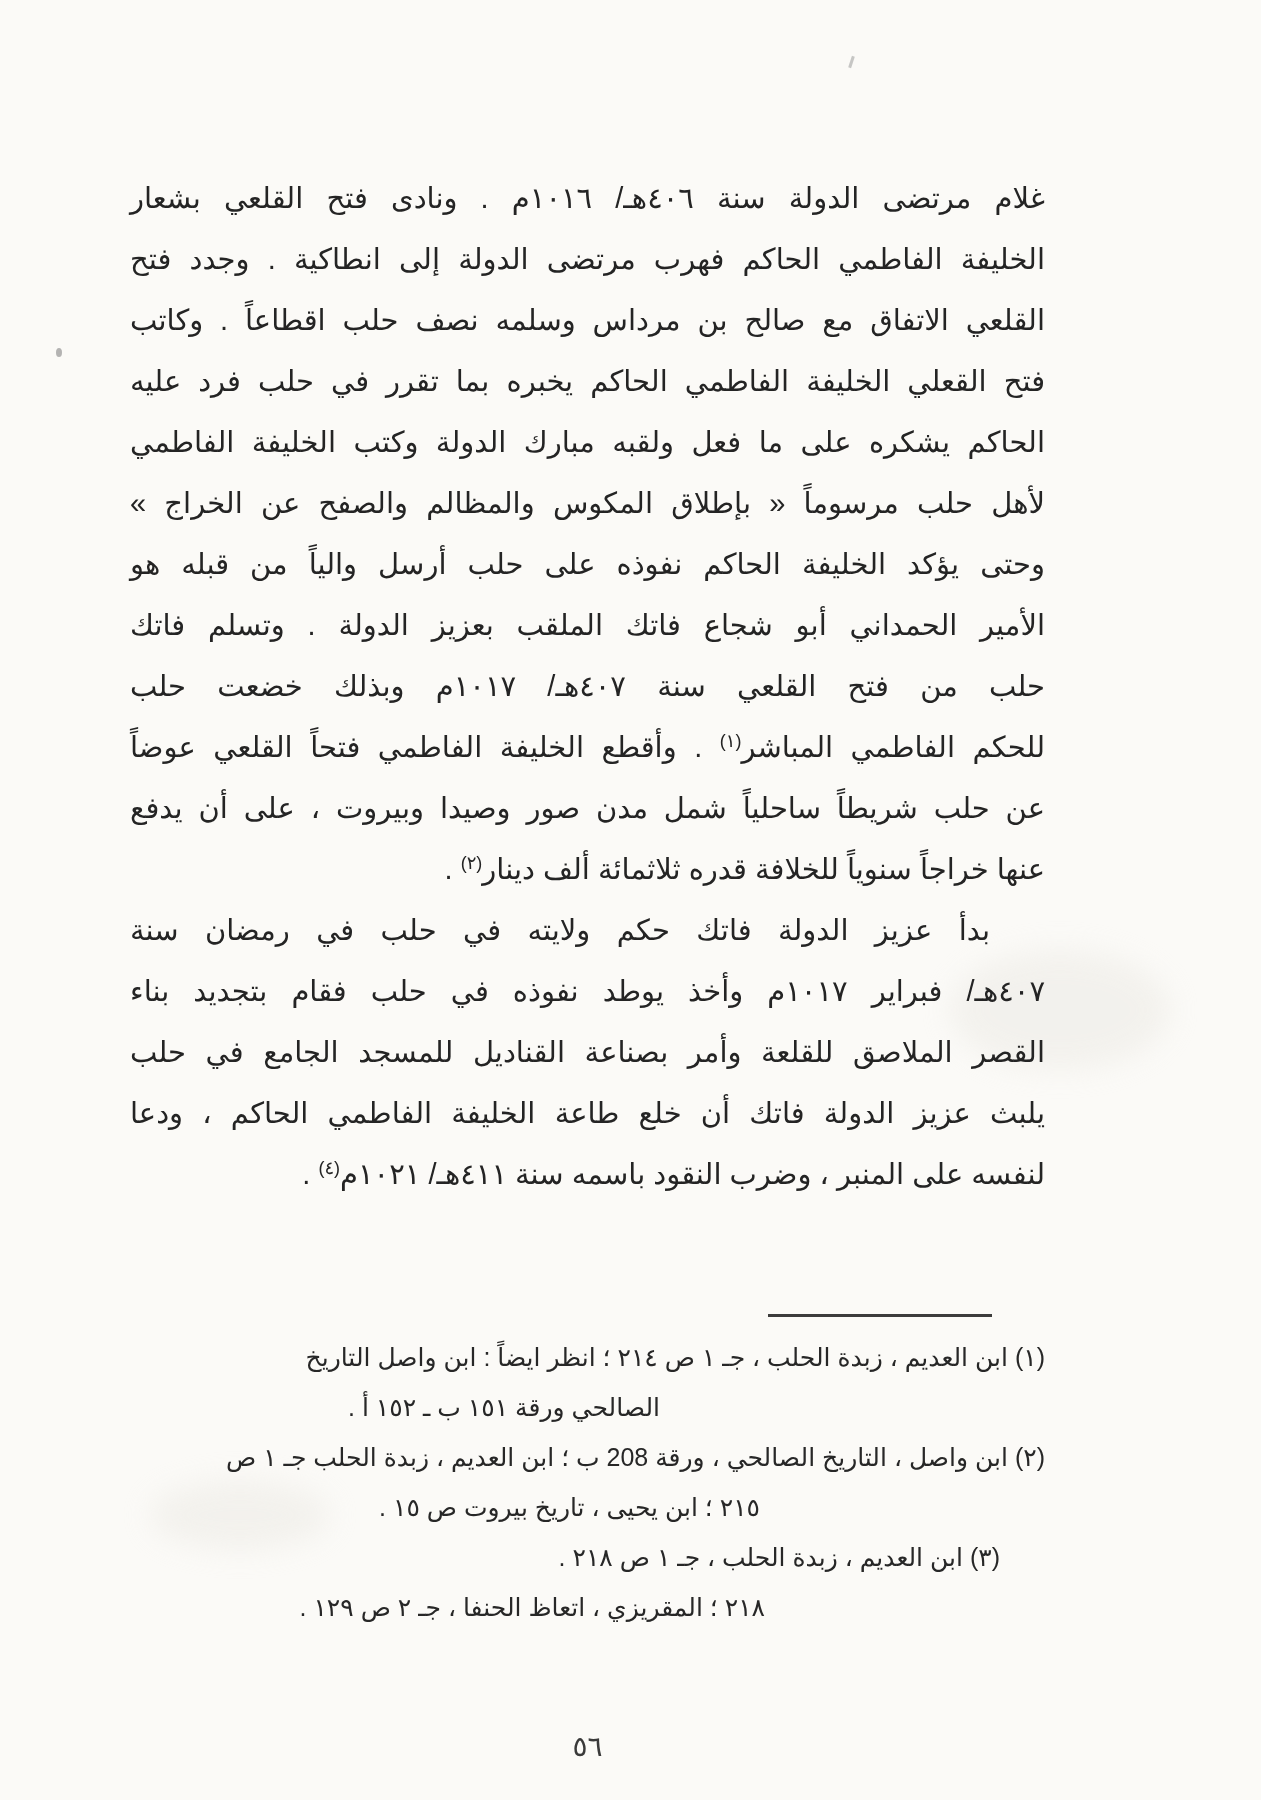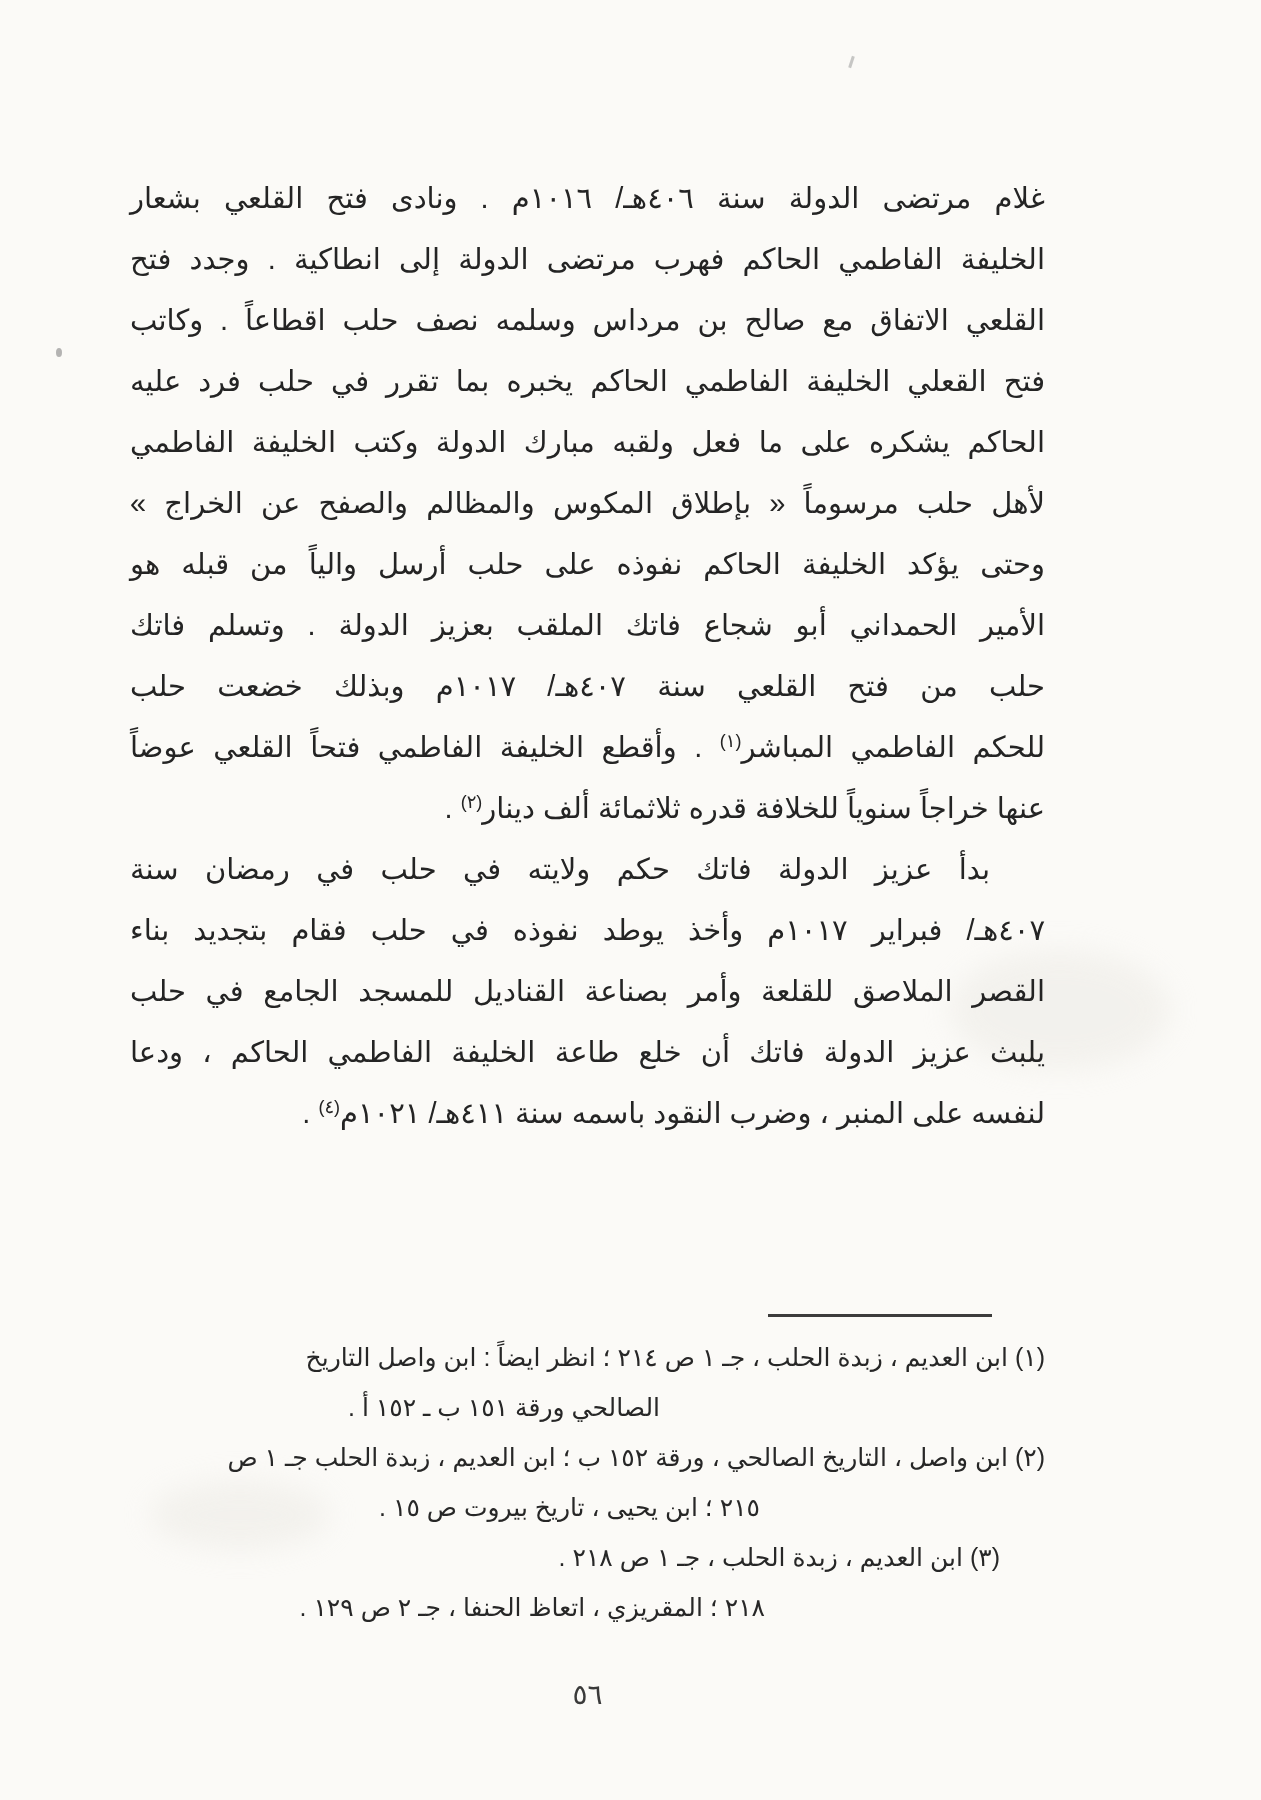--- a/index.html
+++ b/index.html
@@ -88,21 +88,21 @@
     direction: rtl;
     unicode-bidi: embed;
     font-size: 25px;
     line-height: 50px;
     text-align: right;
     color: #272727;
   }
 
   .page-number {
     position: absolute;
-    top: 1678px;
+    top: 1730px;
     left: 130px;
     width: 915px;
     text-align: center;
     direction: rtl;
     font-size: 28px;
     color: #3a3a3a;
     letter-spacing: 2px;
   }
 </style>
 </head>
@@ -119,34 +119,35 @@
     <div class="line">غلام مرتضى الدولة سنة ٤٠٦هـ/ ١٠١٦م . ونادى فتح القلعي بشعار</div>
     <div class="line">الخليفة الفاطمي الحاكم فهرب مرتضى الدولة إلى انطاكية . وجدد فتح</div>
     <div class="line">القلعي الاتفاق مع صالح بن مرداس وسلمه نصف حلب اقطاعاً . وكاتب</div>
     <div class="line">فتح القعلي الخليفة الفاطمي الحاكم يخبره بما تقرر في حلب فرد عليه</div>
     <div class="line">الحاكم يشكره على ما فعل ولقبه مبارك الدولة وكتب الخليفة الفاطمي</div>
     <div class="line">لأهل حلب مرسوماً « بإطلاق المكوس والمظالم والصفح عن الخراج »</div>
     <div class="line">وحتى يؤكد الخليفة الحاكم نفوذه على حلب أرسل والياً من قبله هو</div>
     <div class="line">الأمير الحمداني أبو شجاع فاتك الملقب بعزيز الدولة . وتسلم فاتك</div>
     <div class="line">حلب من فتح القلعي سنة ٤٠٧هـ/ ١٠١٧م وبذلك خضعت حلب</div>
     <div class="line">للحكم الفاطمي المباشر<sup>(١)</sup> . وأقطع الخليفة الفاطمي فتحاً القلعي عوضاً</div>
+    <div class="line">عن حلب شريطاً ساحلياً شمل مدن صور وصيدا وبيروت ، على أن يدفع</div>
     <div class="line end">عنها خراجاً سنوياً للخلافة قدره ثلاثمائة ألف دينار<sup>(٢)</sup> .</div>
     <div class="line indent">بدأ عزيز الدولة فاتك حكم ولايته في حلب في رمضان سنة</div>
     <div class="line">٤٠٧هـ/ فبراير ١٠١٧م وأخذ يوطد نفوذه في حلب فقام بتجديد بناء</div>
     <div class="line">القصر الملاصق للقلعة وأمر بصناعة القناديل للمسجد الجامع في حلب</div>
     <div class="line">يلبث عزيز الدولة فاتك أن خلع طاعة الخليفة الفاطمي الحاكم ، ودعا</div>
     <div class="line end">لنفسه على المنبر ، وضرب النقود باسمه سنة ٤١١هـ/ ١٠٢١م<sup>(٤)</sup> .</div>
   </main>
 
   <div class="footnote-rule"></div>
 
   <section class="footnotes">
     <div class="fn-line">(١) ابن العديم ، زبدة الحلب ، جـ ١ ص ٢١٤ ؛ انظر ايضاً : ابن واصل التاريخ</div>
     <div class="fn-line" style="margin-right: 385px; text-align: right;">الصالحي ورقة ١٥١ ب ـ ١٥٢ أ .</div>
-    <div class="fn-line">(٢) ابن واصل ، التاريخ الصالحي ، ورقة ١٥٢ ب ؛ ابن العديم ، زبدة الحلب جـ ١ ص</div>
+    <div class="fn-line">(٢) ابن واصل ، التاريخ الصالحي ، ورقة 208 ب ؛ ابن العديم ، زبدة الحلب جـ ١ ص</div>
     <div class="fn-line" style="margin-right: 285px;">٢١٥ ؛ ابن يحيى ، تاريخ بيروت ص ١٥ .</div>
     <div class="fn-line" style="margin-right: 45px;">(٣) ابن العديم ، زبدة الحلب ، جـ ١ ص ٢١٨ .</div>
     <div class="fn-line" style="margin-right: 280px;">٢١٨ ؛ المقريزي ، اتعاظ الحنفا ، جـ ٢ ص ١٢٩ .</div>
   </section>
 
   <div class="page-number">٥٦</div>
 
 </div>
 
 </body></html>

